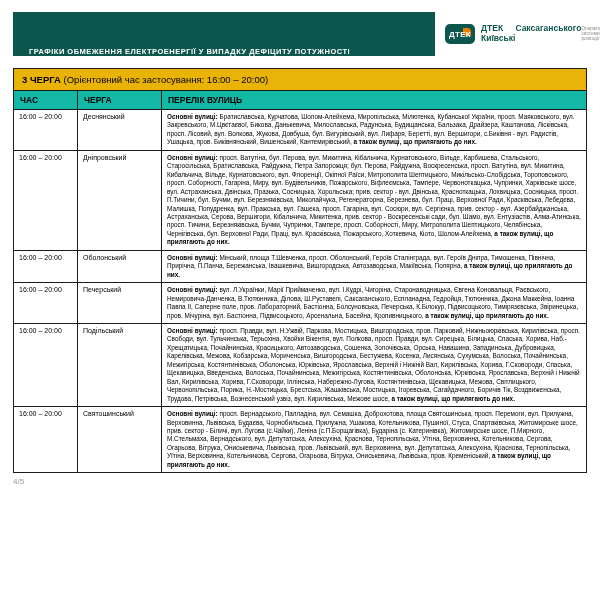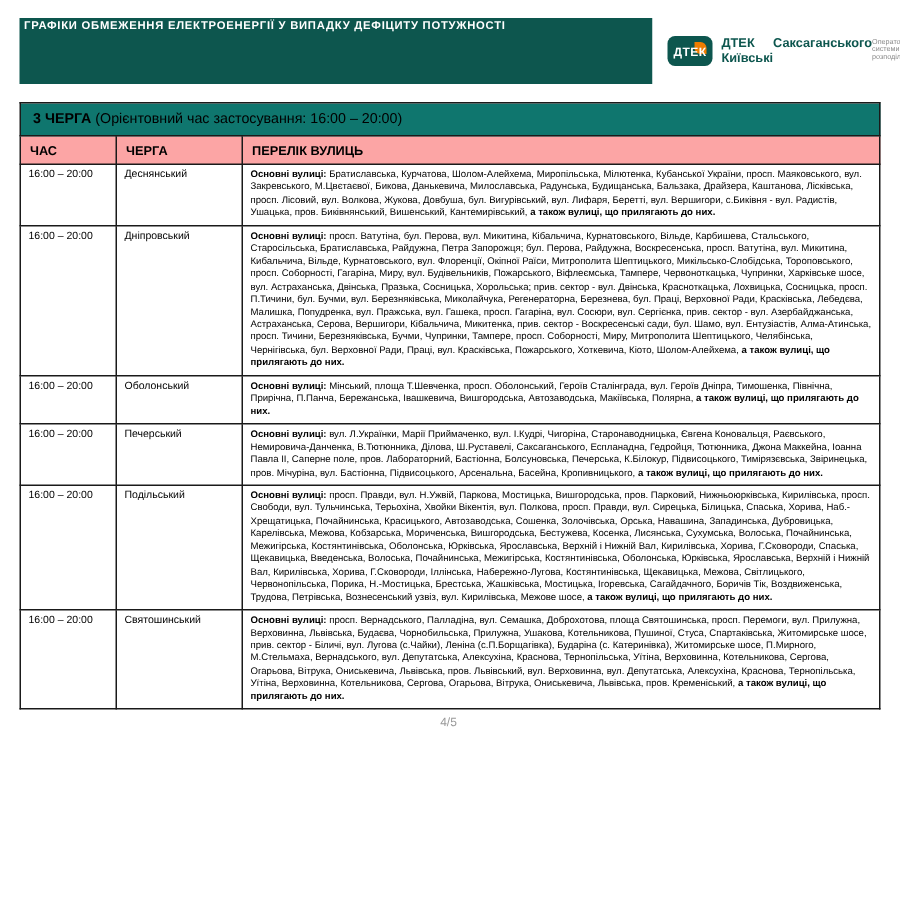--- a/index.html
+++ b/index.html
@@ -6,42 +6,42 @@
   body{
     width:600px;height:600px;background:#ffffff;color:#000;
     font-family:"Liberation Sans", sans-serif;overflow:hidden;
   }
   .page{padding:12px 13px 0 13px;}
 
   
   .header{display:flex;height:44px;}
   .header-bar{
     flex:1;background:#0d564e;color:#fff;
-    display:flex;align-items:flex-start;padding:0 3px;
+    display:flex;align-items:flex-end;padding:0 16px;
   }
   .header-title{font-size:7.5px;font-weight:bold;letter-spacing:.5px;}
   .logo-block{width:142px;display:flex;align-items:center;gap:6px;padding-left:10px;background:#fff;}
   .logo-box{width:30px;height:20px;background:#0d564e;border-radius:5px;position:relative;flex-shrink:0;}
   .logo-box .dtek{position:absolute;left:4px;bottom:5px;color:#fff;font-weight:bold;font-size:8px;letter-spacing:.3px;}
   .leaf{position:absolute;top:4px;right:4px;width:8px;height:8px;background:#ef7d00;border-radius:0 50% 0 50%;}
   .logo-text{display:flex;flex-direction:row;}
   .company{color:#0d564e;font-weight:bold;font-size:8.5px;line-height:1.15;}
   .subtext{color:#8a8a8a;font-size:4.8px;margin-top:2px;}
 
   
   table.schedule{width:100%;border-collapse:collapse;margin-top:12px;}
   table.schedule td, table.schedule th{border:1px solid #1a1a1a;}
-  .queue td{font-size:9.5px;padding:5px 8px;background:#0f766e;}
-  .cols th{background:#fca5a5;font-size:8.5px;text-align:left;padding:4px 6px;}
+  .queue td{font-size:9.5px;padding:5px 8px;background:#eab308;}
+  .cols th{background:#14b8a6;font-size:8.5px;text-align:left;padding:4px 6px;}
   td.time{font-size:7px;padding:3px 5px;vertical-align:top;white-space:nowrap;}
   td.district{font-size:7px;padding:3px 5px;vertical-align:top;}
   td.streets{font-size:6.4px;line-height:1.32;padding:3px 5px;vertical-align:top;}
   .b{font-weight:bold;}
 
-  .footer{text-align:center;font-size:8px;color:#999;padding:4px 2px 0 0;}
+  .footer{text-align:left;font-size:8px;color:#999;padding:4px 2px 0 0;}
 </style>
 </head>
 <body>
 
 <div class="page">
 
   <div class="header">
     <div class="header-bar">
       <span class="header-title">ГРАФІКИ ОБМЕЖЕННЯ ЕЛЕКТРОЕНЕРГІЇ У ВИПАДКУ ДЕФІЦИТУ ПОТУЖНОСТІ</span>
     </div>

